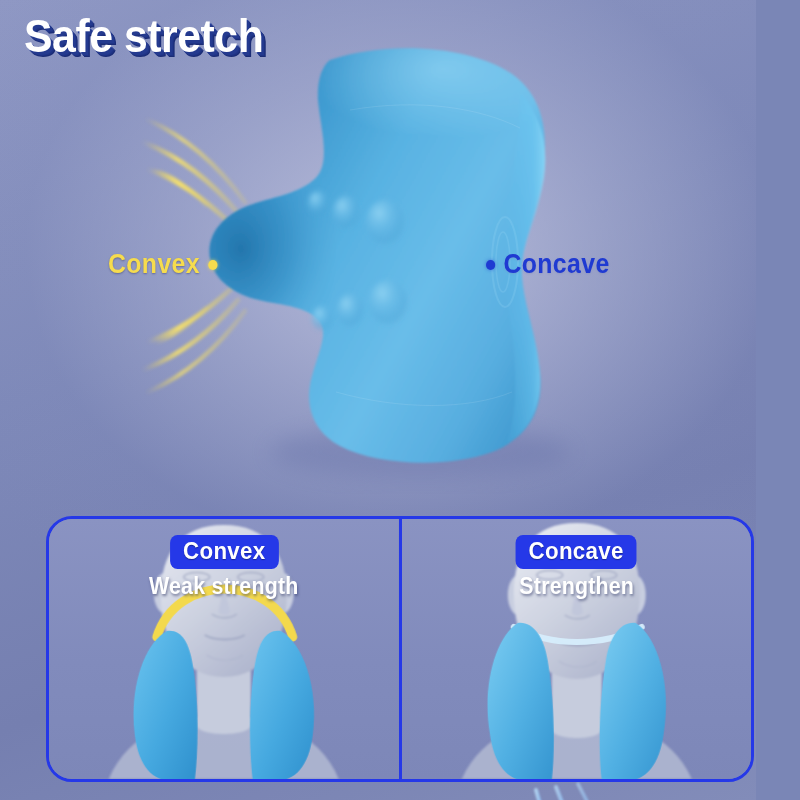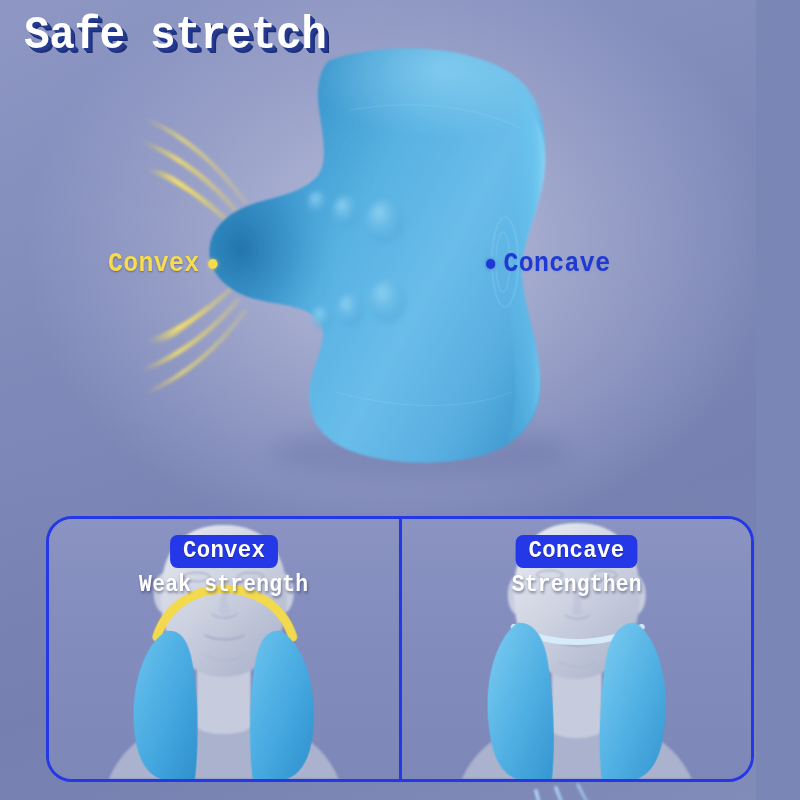--- a/index.html
+++ b/index.html
@@ -5,21 +5,21 @@
   html, body {
     margin: 0;
     padding: 0;
     background: #7a86b6;
   }
   #stage {
     position: relative;
     width: 756px;
     height: 800px;
     overflow: hidden;
-    font-family: Liberation Mono, monospace;
+    font-family: Liberation Sans, sans-serif;
     background:
       radial-gradient(ellipse 520px 420px at 400px 250px, rgba(190,194,222,0.92) 0%, rgba(170,176,210,0.55) 42%, rgba(130,140,186,0.12) 72%, rgba(120,131,180,0) 100%),
       linear-gradient(160deg, #8f98c4 0%, #7e89b9 38%, #757fb0 68%, #828cb9 100%);
   }
 
   
   #hero-title {
     position: absolute;
     left: 24px;
     top: 12px;

